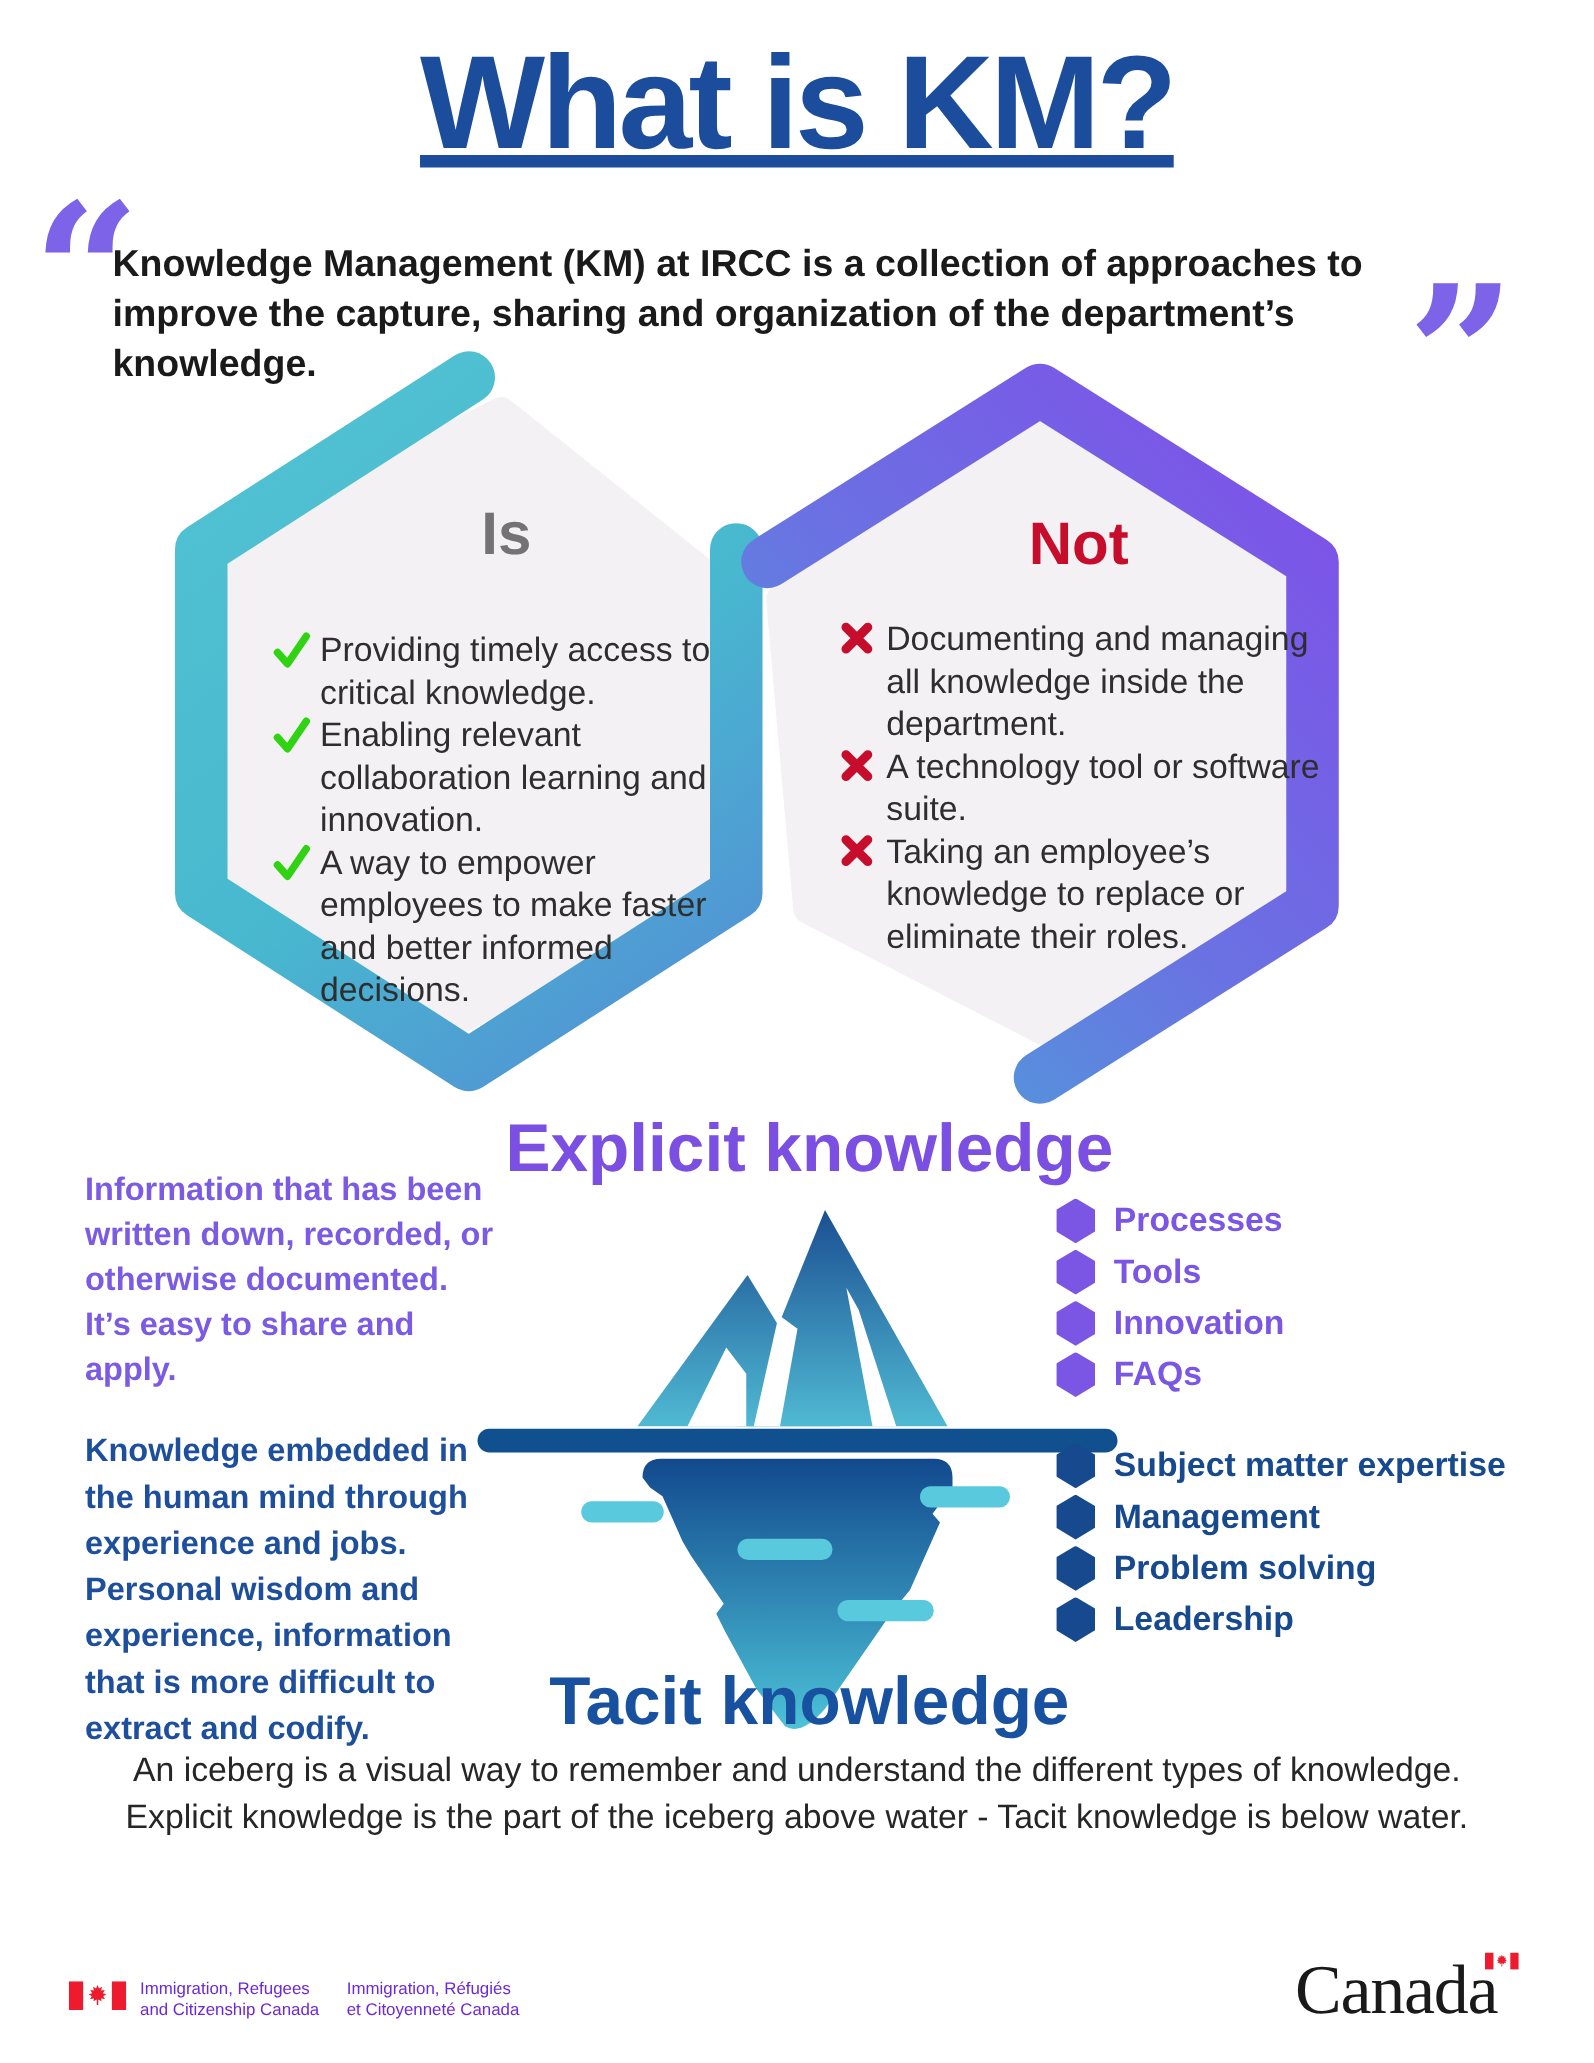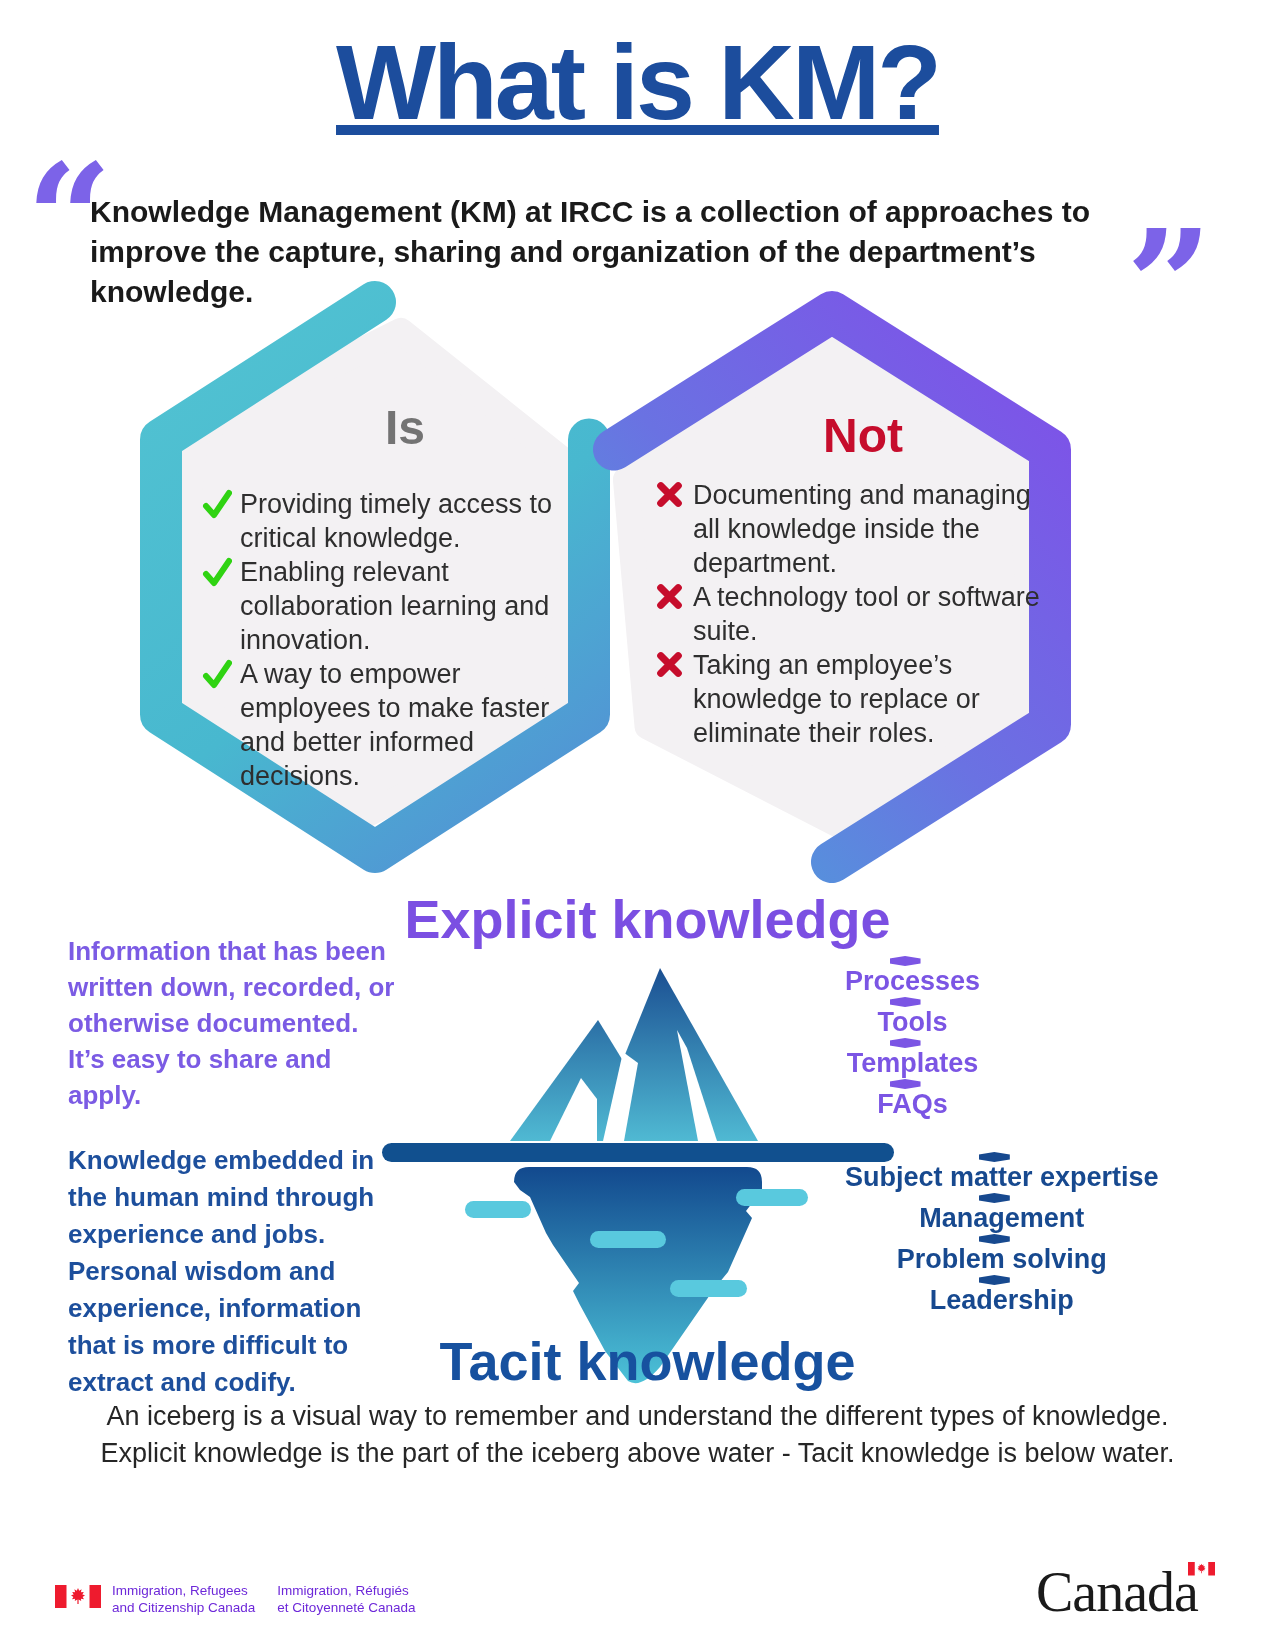--- a/index.html
+++ b/index.html
@@ -13,39 +13,39 @@
               color:#7c63e8;z-index:3;}
   #quote-open{left:26px;top:172px;}
   #quote-close{left:1126px;top:238px;}
   #quote-text{left:90px;top:192px;width:1060px;font-size:30px;line-height:1.33;font-weight:bold;
               color:#1a1a1a;z-index:3;}
   
   #hex-svg{left:0;top:0;width:1275px;height:1650px;z-index:1;pointer-events:none;}
   .hex-title{z-index:4;font-weight:bold;font-size:48px;text-align:center;}
   #is-title{left:295px;top:400px;width:220px;color:#737373;}
   #not-title{left:753px;top:408px;width:220px;color:#c60d2c;}
-  .hex-list{z-index:4;list-style:none;margin:0;padding:0;font-size:27px;line-height:34px;
+  .hex-list{z-index:4;list-style:none;margin:16px;padding:0;font-size:27px;line-height:34px;
             color:#2e2e2e;font-weight:400;}
   #is-list{left:202px;top:487px;width:392px;}
   #not-list{left:655px;top:478px;width:392px;}
   .hex-item{display:flex;align-items:flex-start;}
   .hex-item .marker{flex:0 0 38px;margin-top:2px;}
   .hex-item .marker svg{display:block;}
   
   .section-heading{z-index:3;left:20px;right:0;text-align:center;font-weight:bold;font-size:54px;}
   #explicit-heading{top:888px;color:#7b4fe2;}
   #tacit-heading{top:1330px;color:#17519f;}
   .side-para{z-index:3;font-weight:bold;font-size:26px;}
   #explicit-para{left:68px;top:933px;width:330px;line-height:36px;color:#7b5be4;}
   #tacit-para{left:68px;top:1142px;width:320px;line-height:37px;color:#1d4f9c;}
   #iceberg{left:360px;top:920px;width:540px;height:480px;z-index:2;}
   .bullet-list{z-index:3;list-style:none;margin:0;padding:0;font-size:27px;font-weight:bold;}
   #explicit-list{left:845px;top:956px;color:#7b55e4;}
   #tacit-list{left:845px;top:1152px;color:#17498f;}
-  .bullet-list li{display:flex;align-items:center;height:41px;flex-direction:column;}
+  .bullet-list li{display:flex;align-items:center;height:41px;}
   .hex-bullet{display:inline-block;width:31px;height:36px;margin-right:15px;
               clip-path:polygon(50% 0,100% 26%,100% 74%,50% 100%,0 74%,0 26%);}
   #explicit-list .hex-bullet{background:#7b55e4;}
   #tacit-list .hex-bullet{background:#17498f;}
   
   #bottom-note{left:0;right:0;top:1398px;text-align:center;font-size:27px;line-height:37px;
                color:#262626;z-index:3;}
   
   #footer-flag{left:55px;top:1585px;z-index:3;}
   #dept-text{left:112px;top:1582px;z-index:3;display:flex;gap:22px;font-size:13.5px;
@@ -161,21 +161,21 @@
         <span>Processes</span>
       </li>
 
       <li>
         <span class="hex-bullet"></span>
         <span>Tools</span>
       </li>
 
       <li>
         <span class="hex-bullet"></span>
-        <span>Templates</span>
+        <span>Innovation</span>
       </li>
 
       <li>
         <span class="hex-bullet"></span>
         <span>FAQs</span>
       </li>
     </ul>
 
   <svg class="abs" id="iceberg" viewBox="0 0 540 480">
     <defs>

